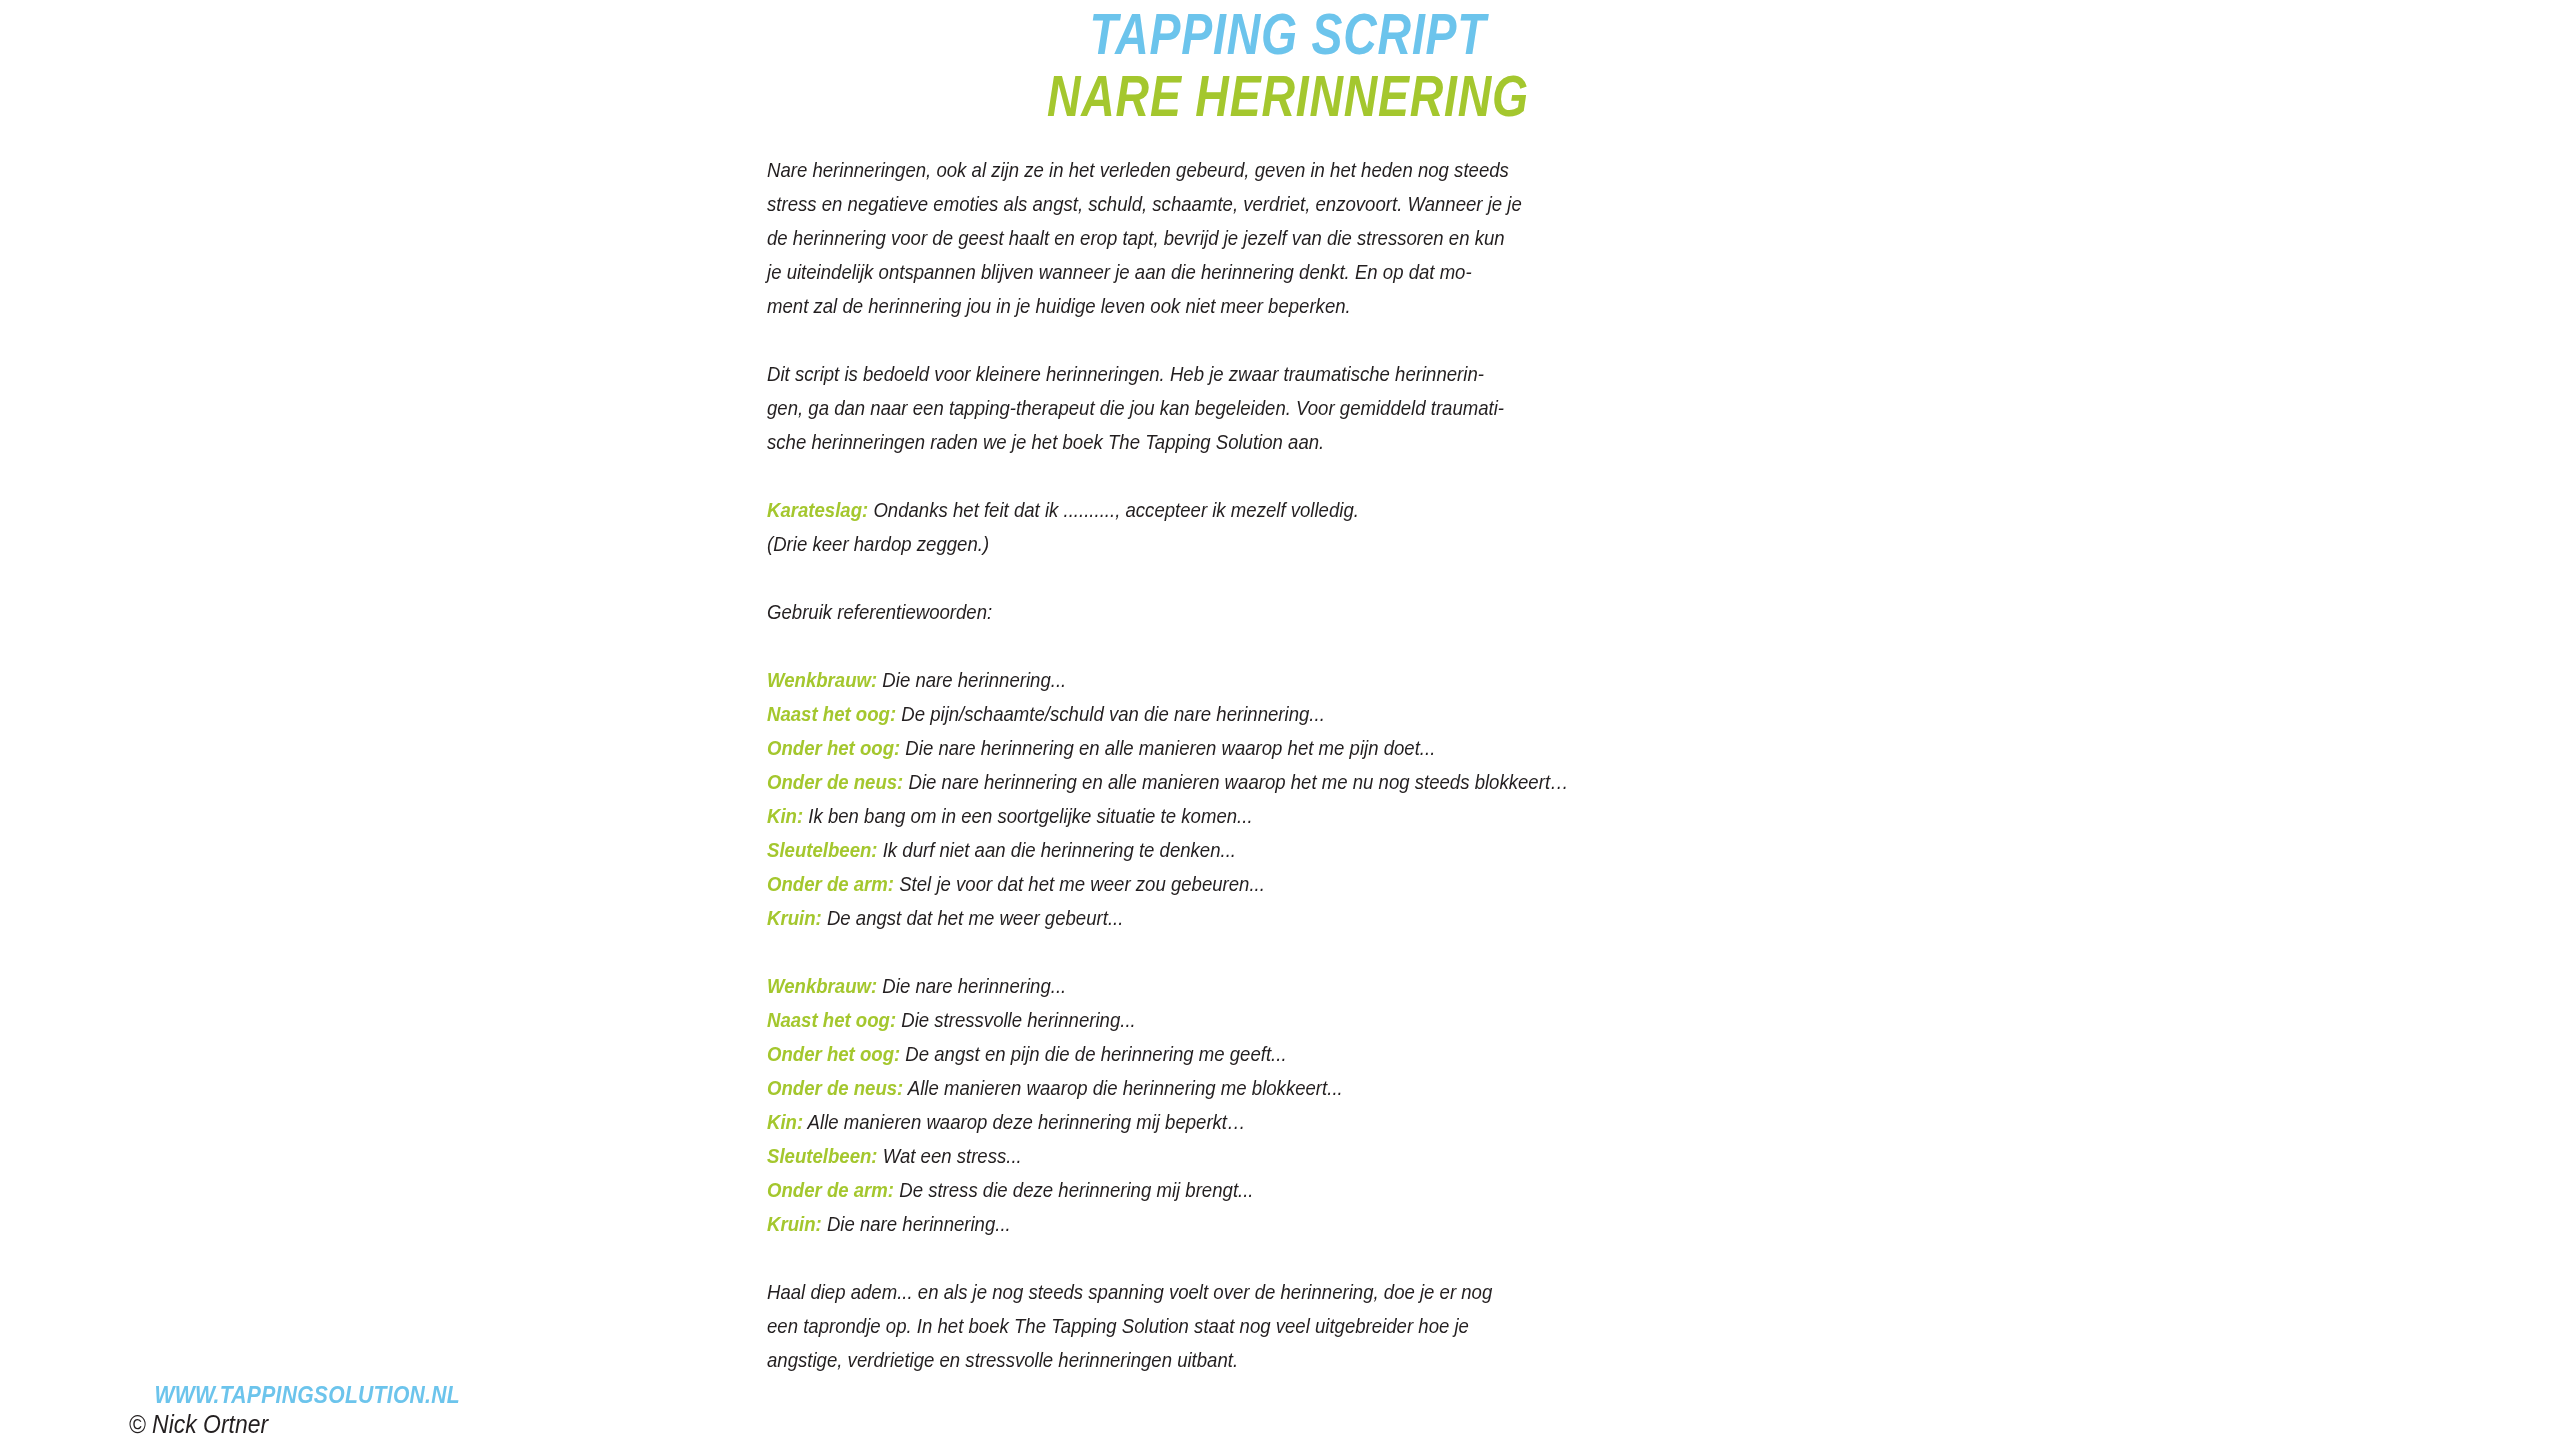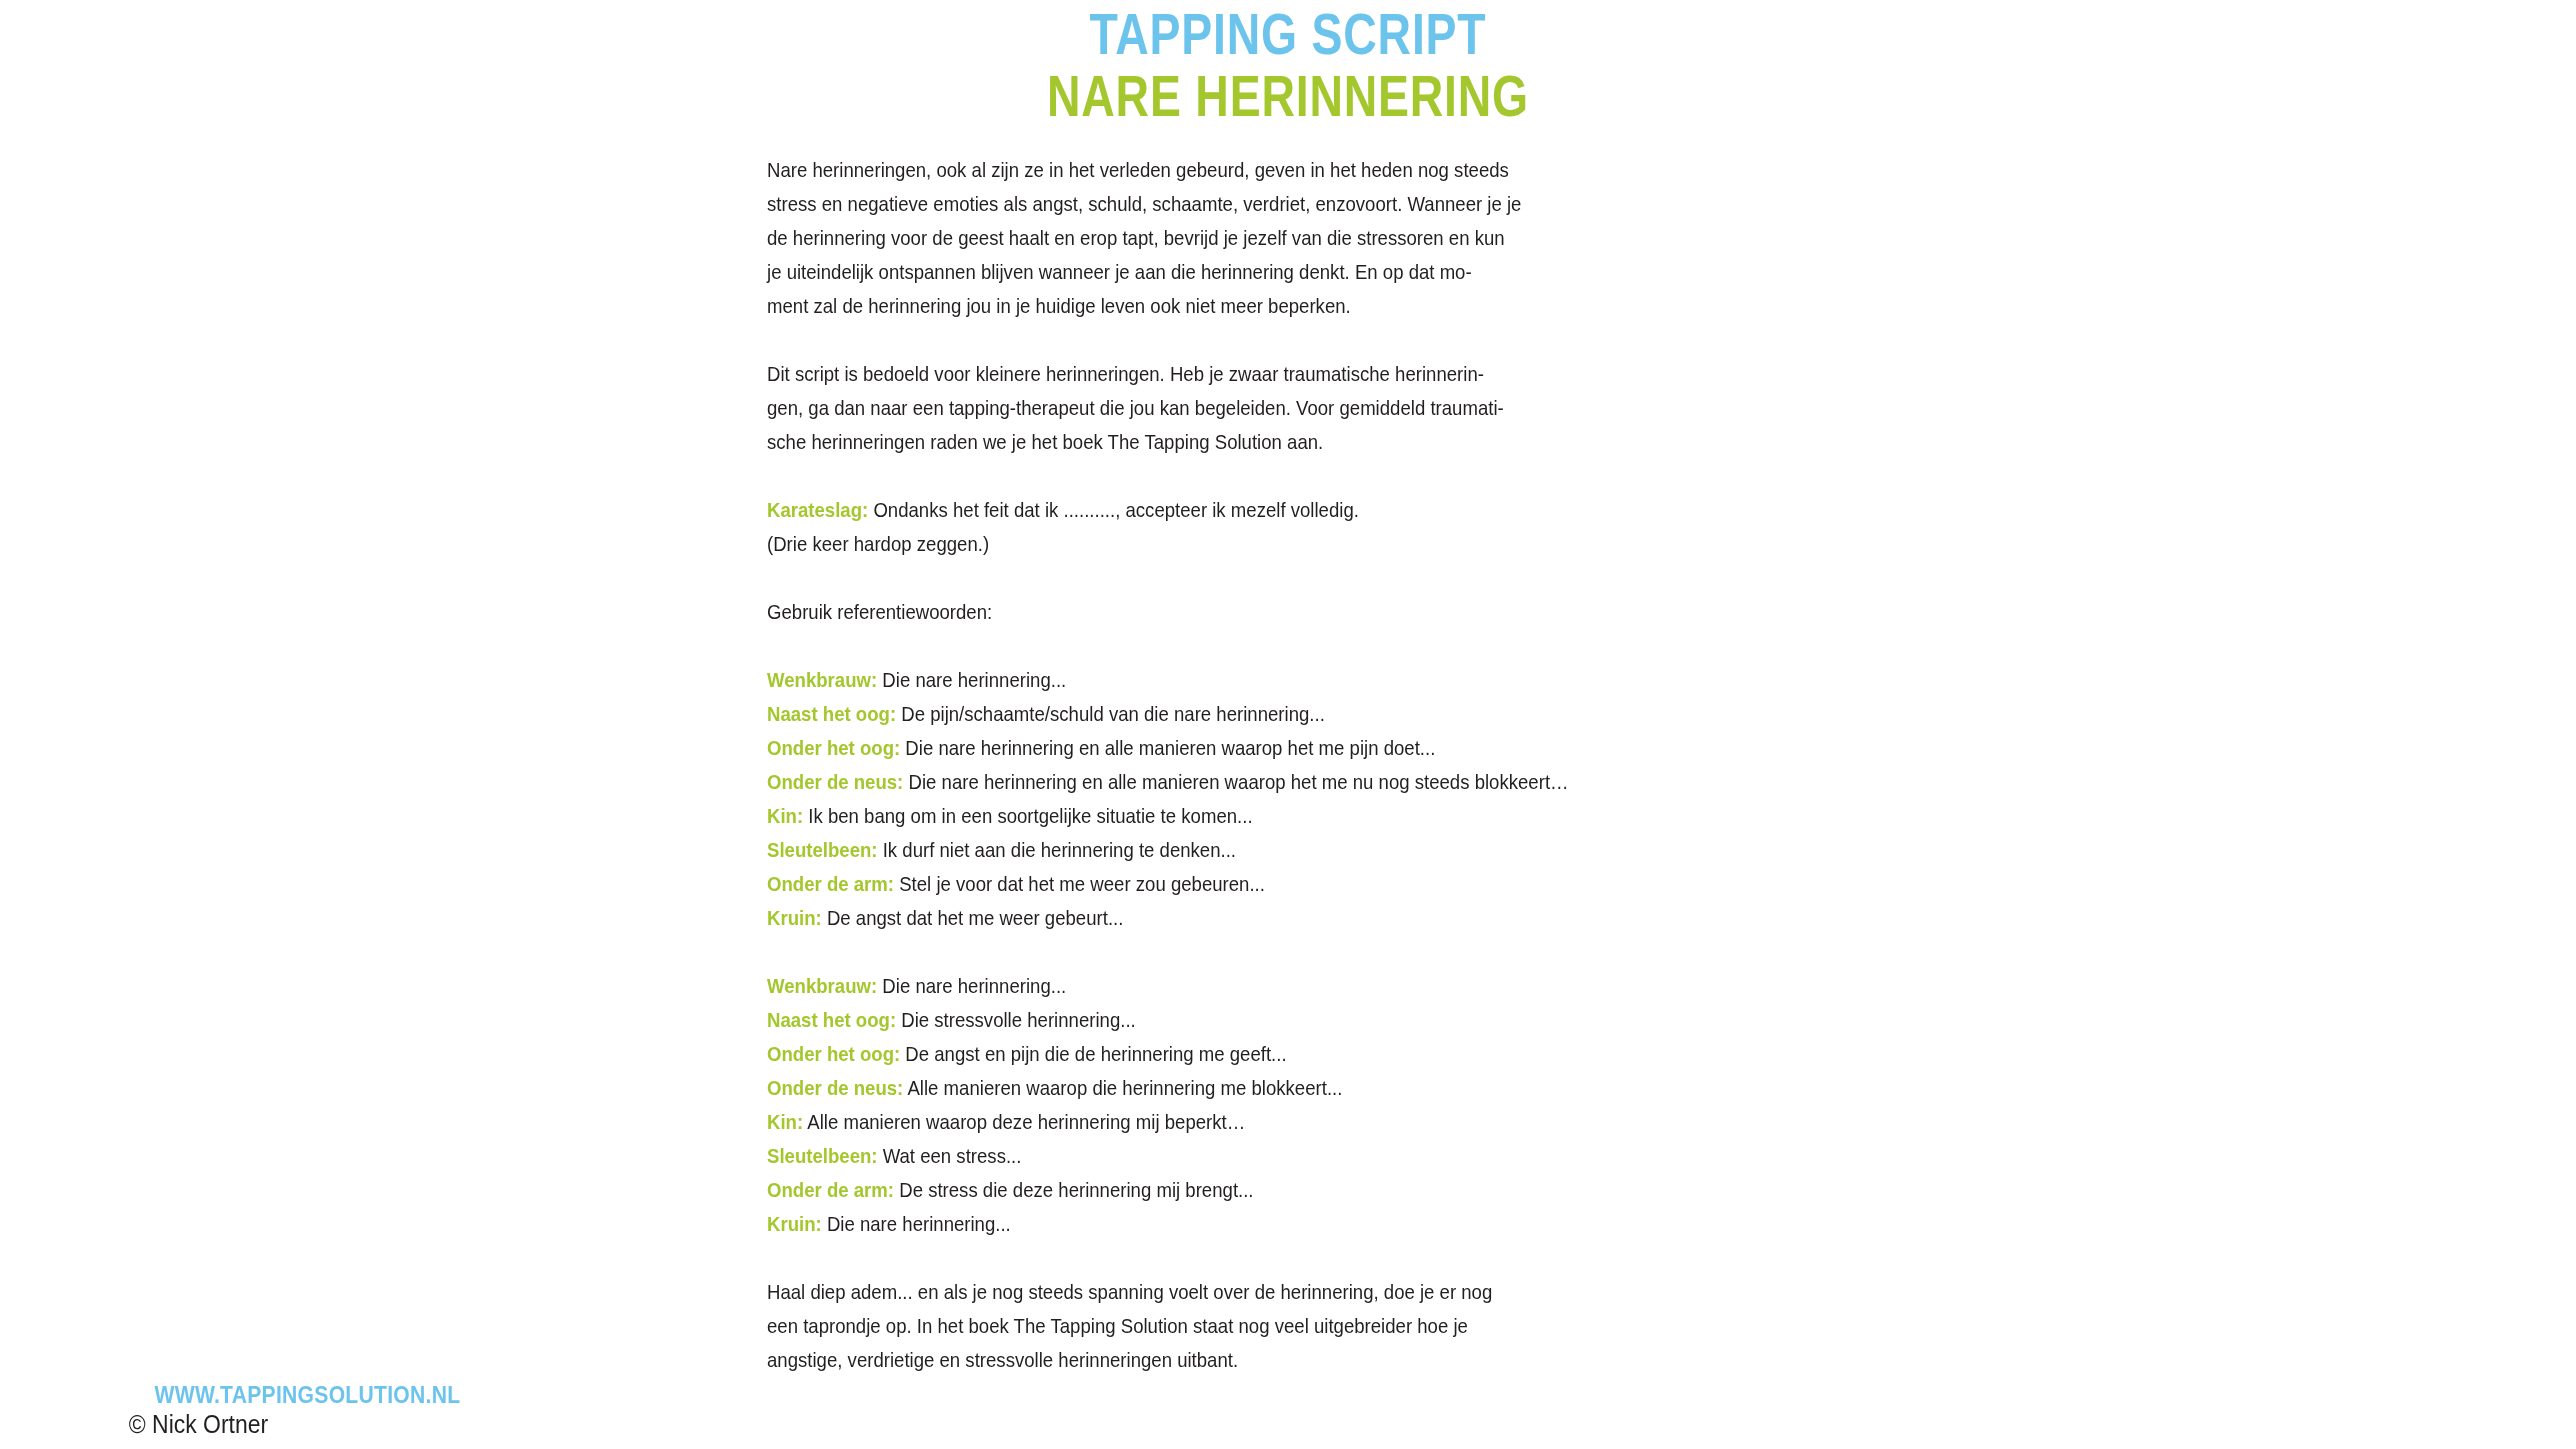--- a/index.html
+++ b/index.html
@@ -15,20 +15,21 @@
     font-family: "Liberation Sans", "DejaVu Sans", sans-serif;
     color: #231f20;
     -webkit-font-smoothing: antialiased;
   }
 
   .page {
     position: relative;
     width: 2576px;
     height: 1111px;
     background: #ffffff;
+    font-style: italic;
   }
 
   
   .title-block {
     position: absolute;
     left: 0;
     top: 5.4px;
     width: 2576px;
     text-align: center;
     line-height: 1.0;

